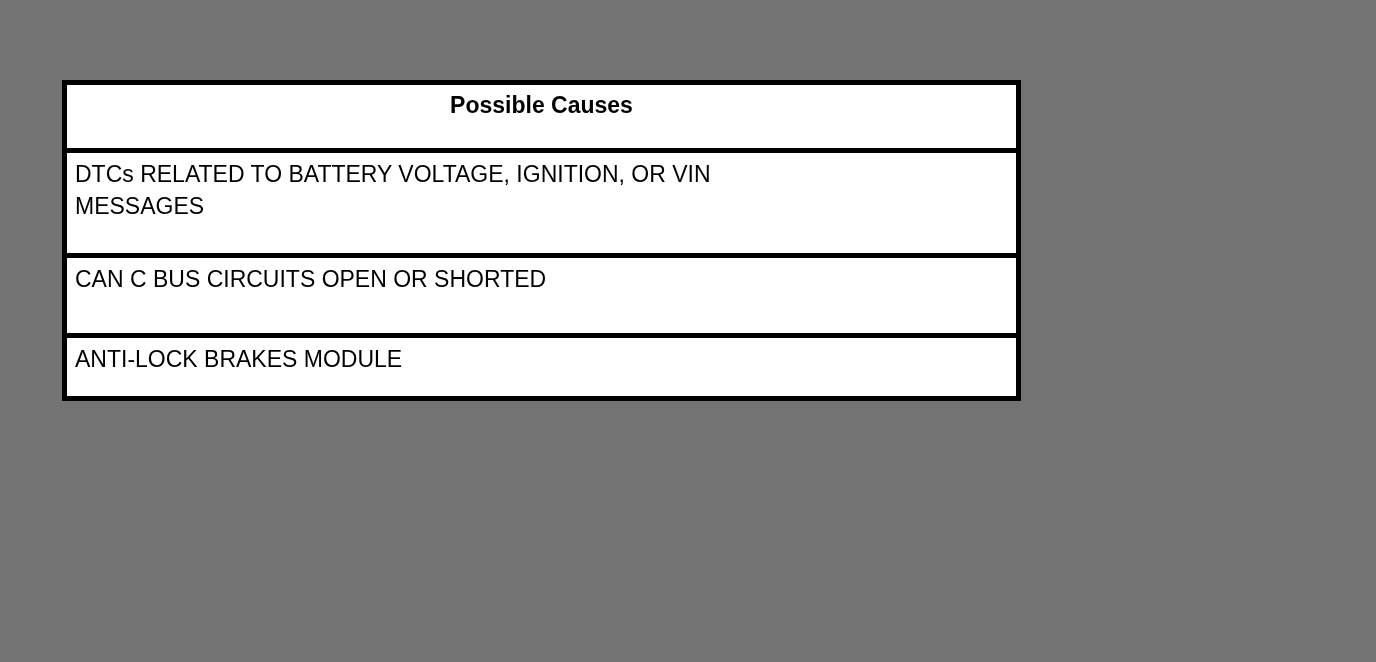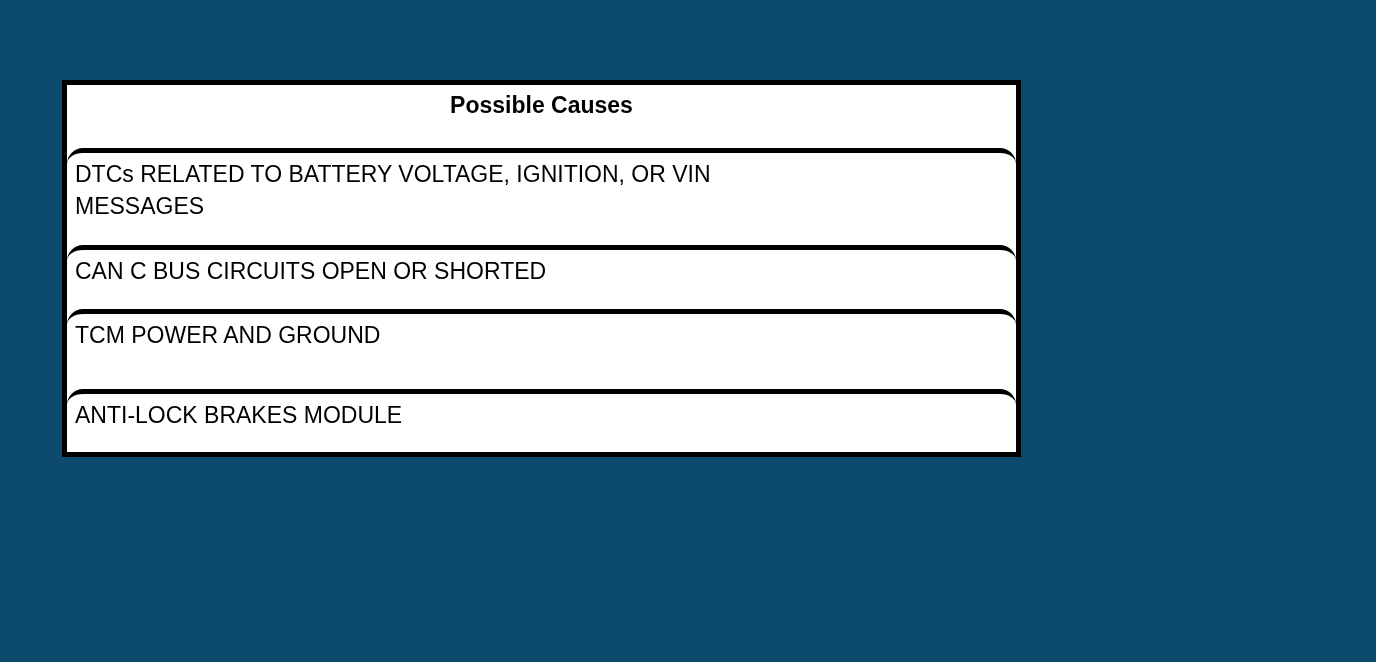--- a/index.html
+++ b/index.html
@@ -7,21 +7,21 @@
     width: 1376px;
     height: 662px;
     background: #ffffff;
     font-family: "Liberation Sans", sans-serif;
     overflow: hidden;
   }
   .page {
     position: relative;
     width: 1376px;
     height: 662px;
-    background: #0c4a6e;
+    background: #737373;
   }
   .causes-table {
     position: absolute;
     left: 62px;
     top: 80px;
     width: 959px;
     border: 5px solid #000000;
     background: #ffffff;
     color: #000000;
   }
@@ -33,31 +33,29 @@
     font-weight: bold;
     text-align: center;
     white-space: pre-line;
   }
   .row-cell {
     border-top: 5px solid #000000;
     padding: 5px 8px 0;
     font-size: 23px;
     line-height: 32px;
     white-space: pre-line;
-    border-radius: 16px;
   }
   .row-tall { height: 97px; }
-  .row-std  { height: 64px; }
+  .row-std  { height: 64px; margin-top: 8px; }
   .row-last { height: 63px; margin-top: 16px; }
 </style>
 </head>
 <body>
 
 <div class="page">
   <div class="causes-table">
     <div class="header-cell">Possible Causes</div>
     <div class="row-cell row-tall">DTCs RELATED TO BATTERY VOLTAGE, IGNITION, OR VIN
 MESSAGES</div>
     <div class="row-cell row-std">CAN C BUS CIRCUITS OPEN OR SHORTED</div>
-    <div class="row-cell row-std">TCM POWER AND GROUND</div>
     <div class="row-cell row-last">ANTI-LOCK BRAKES MODULE</div>
   </div>
 </div>
 
 </body></html>

